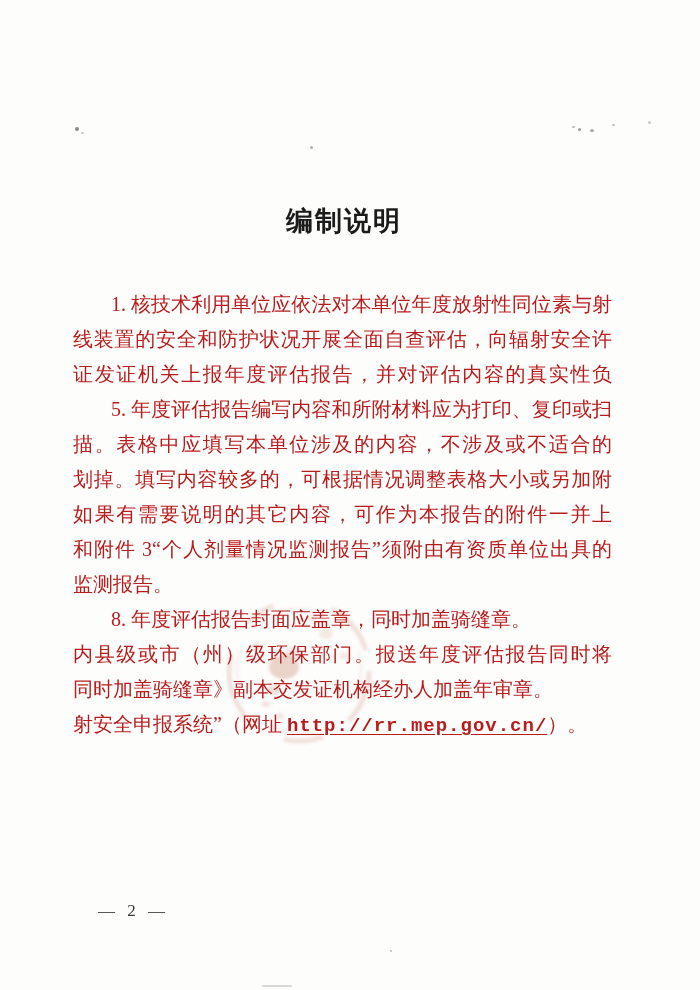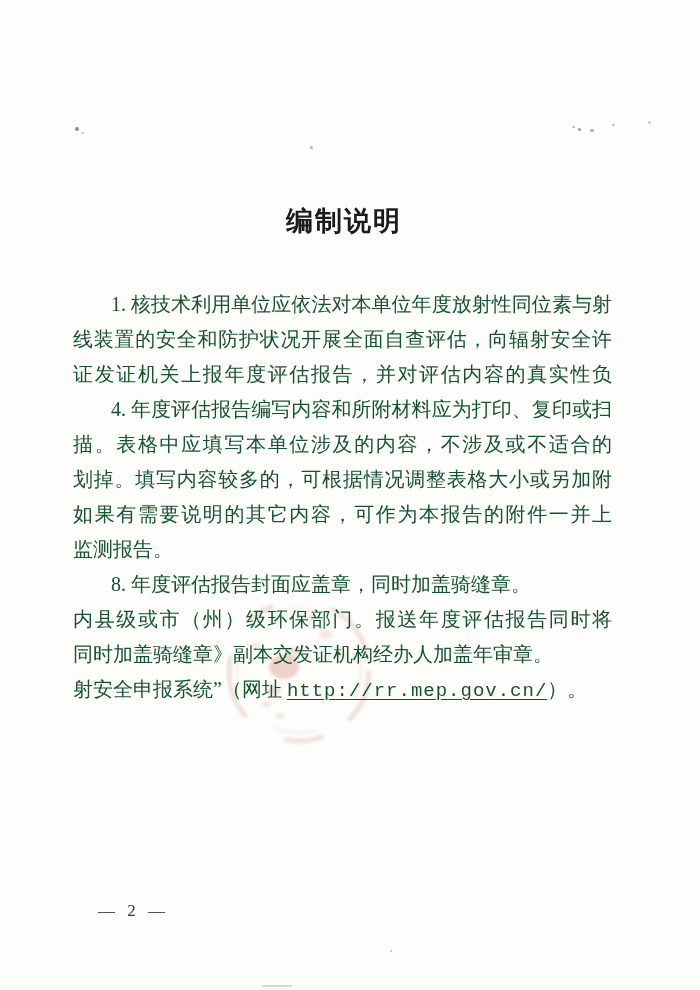--- a/index.html
+++ b/index.html
@@ -28,36 +28,37 @@
     letter-spacing: 2px;
     color: #1b1b1b;
   }
   .doc-body {
     position: absolute;
     left: 73px;
     top: 287px;
     width: 539px;
     font-size: 20px;
     line-height: 35px;
-    color: #14532d;
+    color: #b91c1c;
   }
   .line {
     height: 35px;
     overflow: hidden;
     text-align: justify;
     text-align-last: justify;
   }
   .line.first { margin-left: 38px; }
   .line.last { text-align-last: left; }
   .line u {
     text-decoration: underline;
     text-underline-offset: 3px;
     font-family: "Liberation Mono", "DejaVu Sans Mono", monospace;
     font-size: 19px;
     letter-spacing: 1px;
+    font-weight: bold;
   }
   .page-number {
     position: absolute;
     left: 98px;
     top: 901px;
     font-size: 17px;
     letter-spacing: 4px;
     color: #3a3a3a;
   }
   .stamp {
@@ -112,24 +113,25 @@
       </g>
     </g>
   </svg>
 
   <div class="doc-title">编制说明</div>
 
   <div class="doc-body">
       <div class="line first">1. 核技术利用单位应依法对本单位年度放射性同位素与射</div>
       <div class="line">线装置的安全和防护状况开展全面自查评估，向辐射安全许可</div>
       <div class="line last">证发证机关上报年度评估报告，并对评估内容的真实性负责。</div>
-      <div class="line first">4. 年度评估报告编写内容和所附材料应为打印、复印或扫</div>
+      <div class="line first">5. 年度评估报告编写内容和所附材料应为打印、复印或扫</div>
       <div class="line">描。表格中应填写本单位涉及的内容，不涉及或不适合的用“/”</div>
       <div class="line">划掉。填写内容较多的，可根据情况调整表格大小或另加附页。</div>
       <div class="line last">如果有需要说明的其它内容，可作为本报告的附件一并上报。</div>
+      <div class="line">和附件 3“个人剂量情况监测报告”须附由有资质单位出具的</div>
       <div class="line last">监测报告。</div>
       <div class="line first last">8. 年度评估报告封面应盖章，同时加盖骑缝章。</div>
       <div class="line">内县级或市（州）级环保部门。报送年度评估报告同时将《辐</div>
       <div class="line last">同时加盖骑缝章》副本交发证机构经办人加盖年审章。</div>
       <div class="line last">射安全申报系统”（网址 <u>http://rr.mep.gov.cn/</u>）。</div>
     </div>
 
   <div class="page-number">— 2 —</div>
 
 </div>

